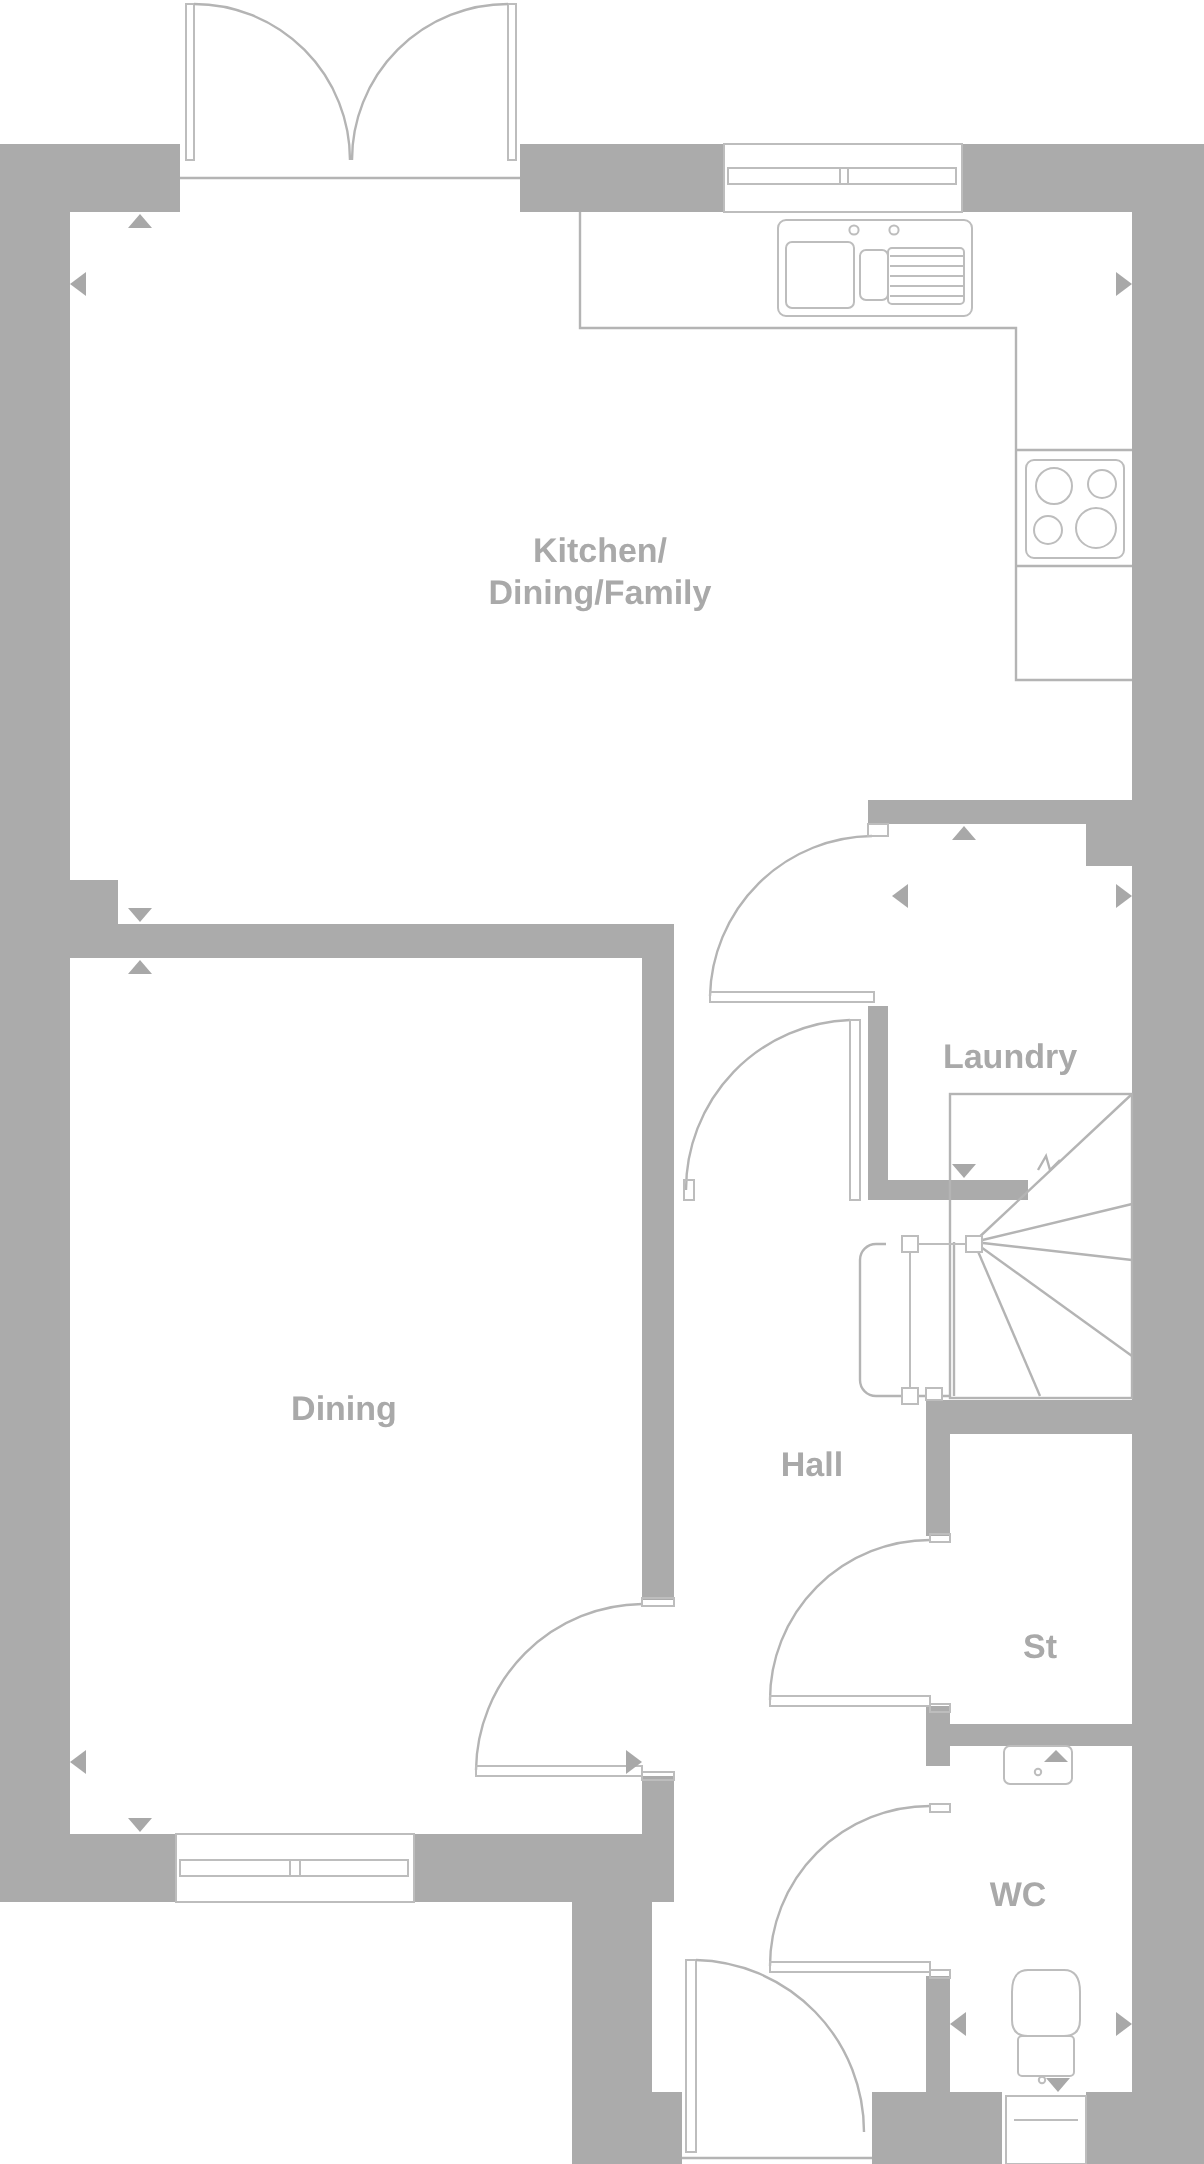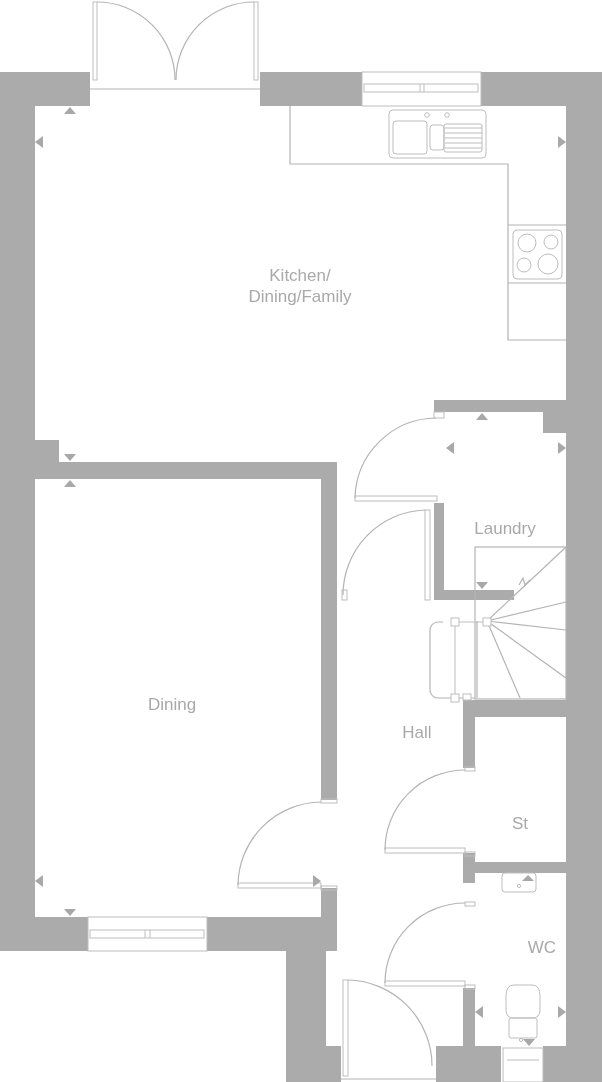--- a/index.html
+++ b/index.html
@@ -6,21 +6,21 @@
   body { width: 602px; height: 1082px; overflow: hidden; position: relative; }
   #plan { position: absolute; left: 0; top: 0; width: 602px; height: 1082px; }
   .wall { fill: #ababab; }
   .line { fill: none; stroke: #b4b4b4; stroke-width: 1.2; }
   .thin { fill: none; stroke: #bdbdbd; stroke-width: 1; }
   .white { fill: #ffffff; }
   .mark { fill: #a8a8a8; }
   .room-label {
     position: absolute; color: #a9a9a9;
     font-family: "Liberation Sans", sans-serif; font-size: 17px;
-    text-align: center; line-height: 21px; white-space: pre-line;
+    text-align: center; line-height: 21px; white-space: pre-line; font-weight: bold;
   }
 </style>
 </head>
 <body>
 
 <svg id="plan" viewBox="0 0 602 1082" xmlns="http://www.w3.org/2000/svg">
 
   <g>
 
     <rect class="wall" x="0" y="72" width="90" height="34"></rect>
@@ -213,15 +213,15 @@
     <polygon class="mark" points="475,1012 483,1006 483,1018"></polygon>
     <polygon class="mark" points="566,1012 558,1006 558,1018"></polygon>
     <polygon class="mark" points="523,1039 535,1039 529,1046"></polygon>
   </g>
 </svg>
 
 <div class="room-label" style="left:210px; top:265px; width:180px;">Kitchen/
 Dining/Family</div>
 <div class="room-label" style="left:450px; top:490px; width:110px;margin-top:28px;">Laundry</div>
 <div class="room-label" style="left:112px; top:694px; width:120px;">Dining</div>
-<div class="room-label" style="left:387px; top:722px; width:60px;">Hall</div>
+<div class="room-label" style="left:376px; top:722px; width:60px;">Hall</div>
 <div class="room-label" style="left:495px; top:797px; width:50px;margin-top:16px;">St</div>
-<div class="room-label" style="left:517px; top:937px; width:50px;">WC</div>
+<div class="room-label" style="left:484px; top:937px; width:50px;">WC</div>
 
 </body></html>

